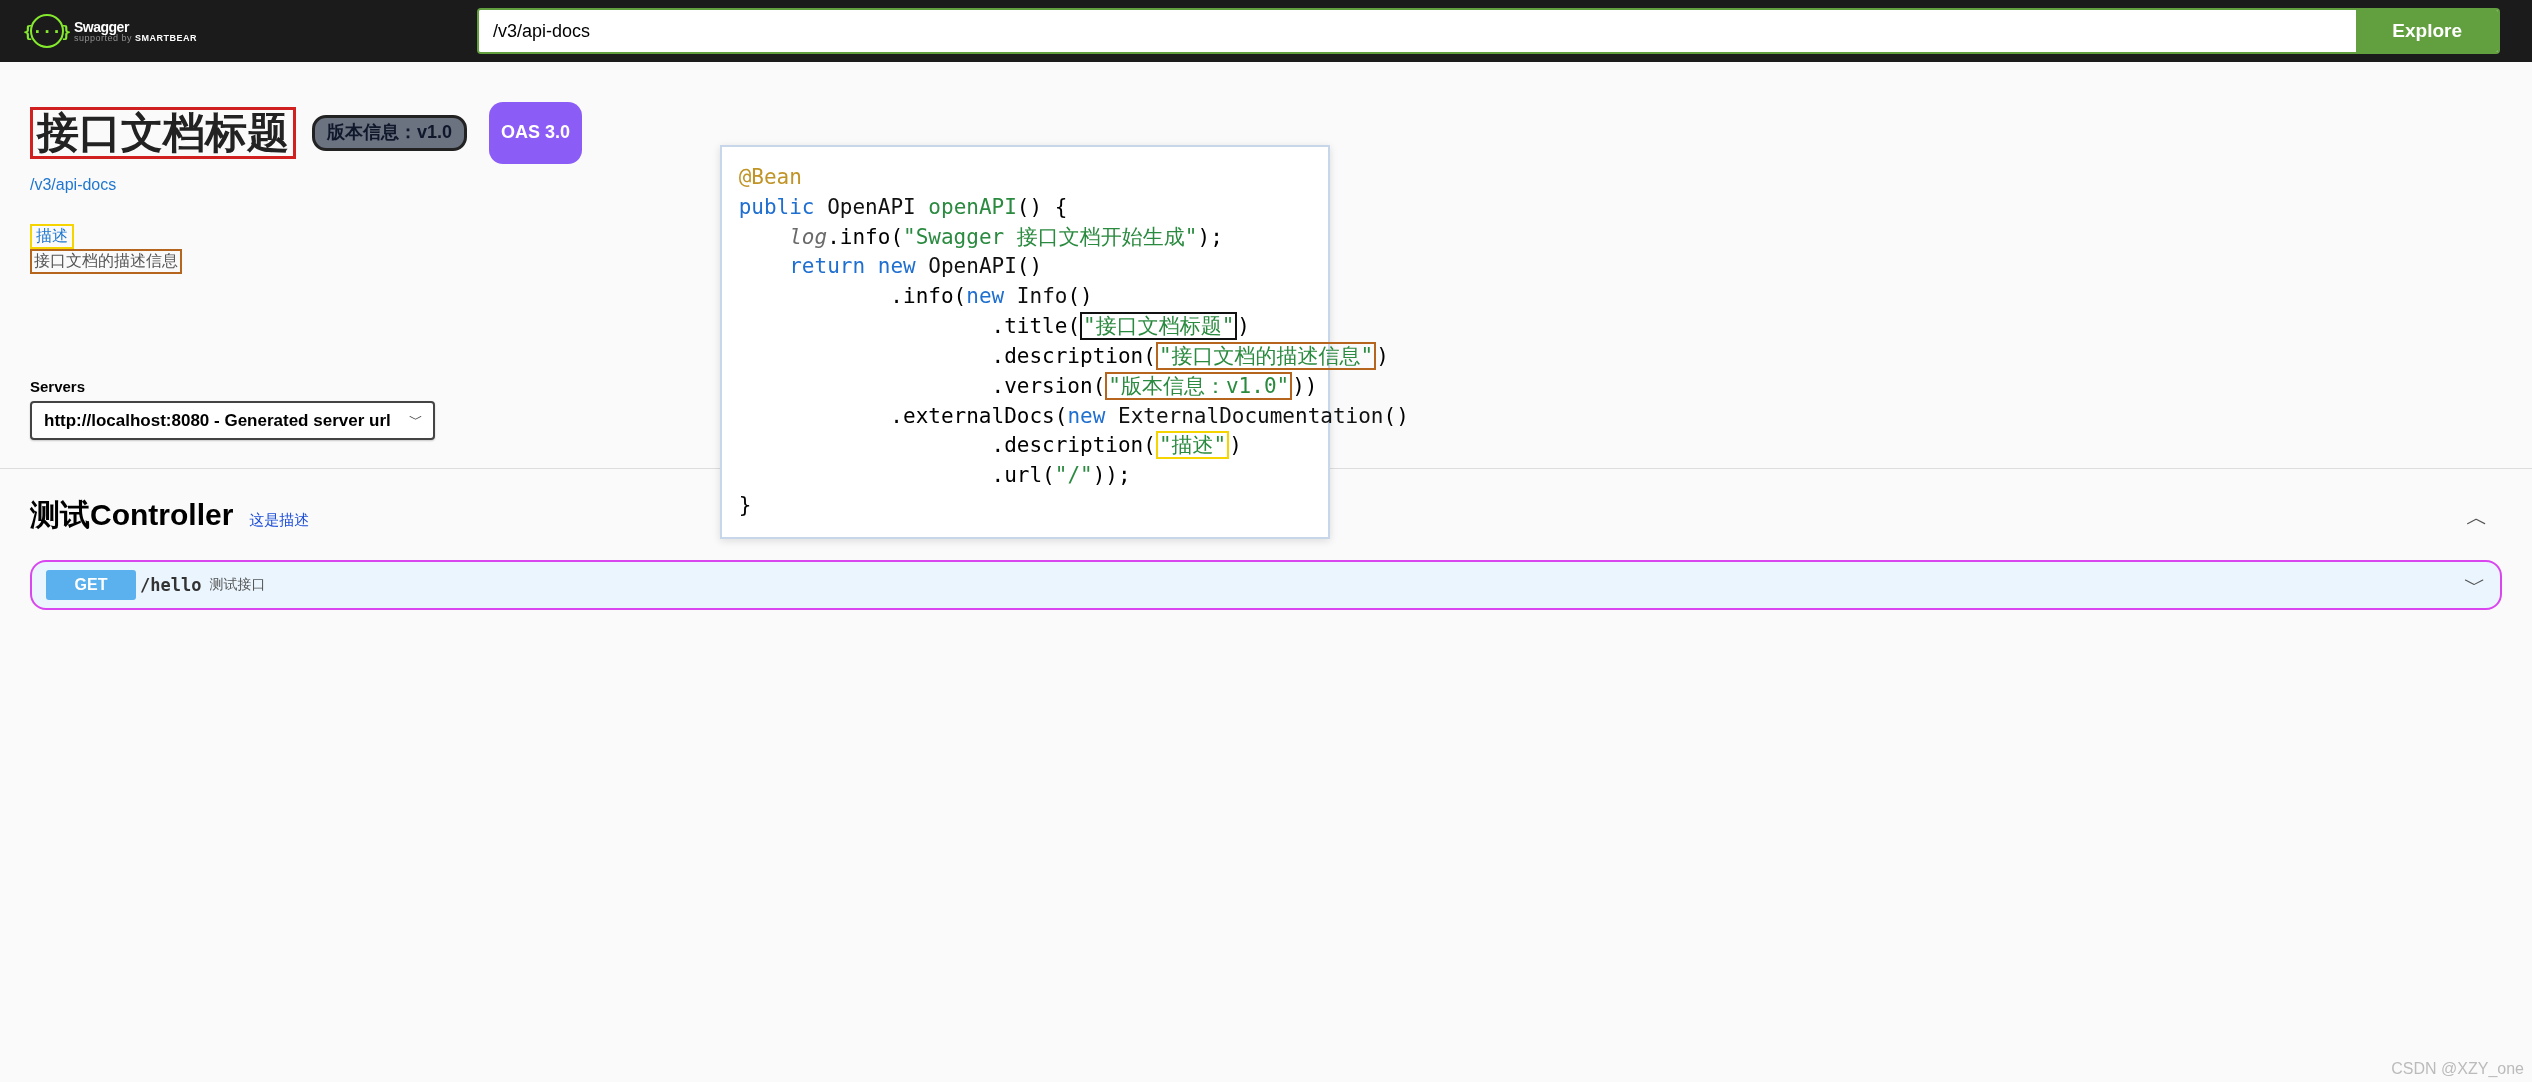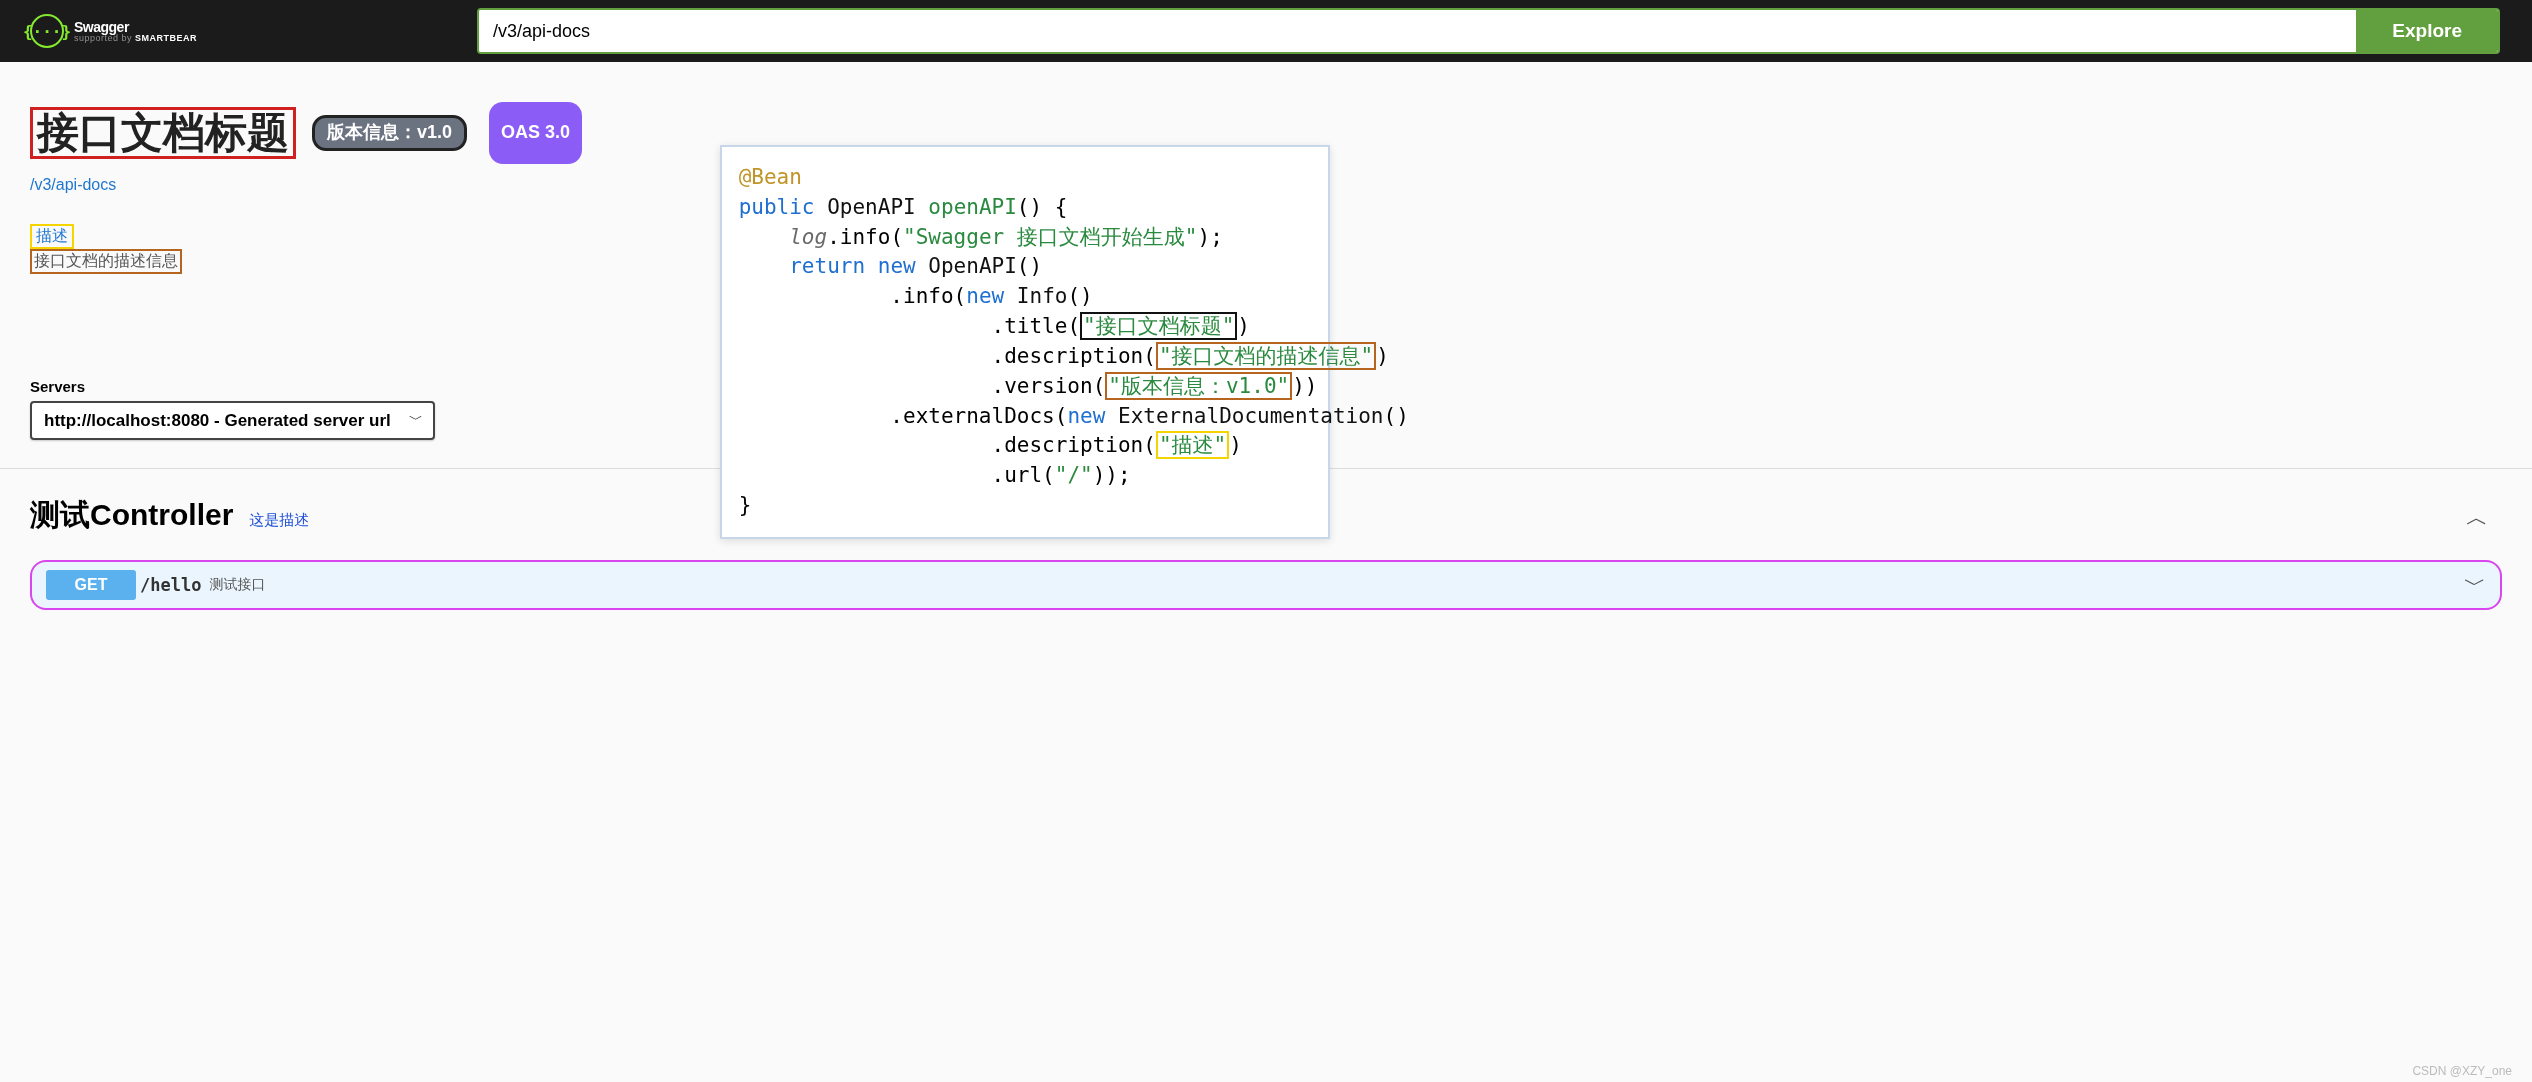--- a/index.html
+++ b/index.html
@@ -52,21 +52,21 @@
     position: relative;
   }
   .title-row {
     display: flex; align-items: center; gap: 16px; margin-bottom: 12px;
   }
   .doc-title {
     font-size: 42px; font-weight: 800; color: #222;
     border: 3px solid #d02020; padding: 0 4px; line-height: 1.1;
   }
   .version-badge {
-    background: #6b7280; color: #ffffff; font-size: 18px; font-weight: 600;
+    background: #6b7280; color: #0f172a; font-size: 18px; font-weight: 600;
     border-radius: 14px; padding: 4px 12px; border: 3px solid #222;
     display: inline-block; line-height: 1.2;
   }
   .oas-badge {
     background: #8b5cf6; color: #fff; font-size: 18px; font-weight: 700;
     border-radius: 14px; padding: 20px 12px; line-height: 1.2;
     margin-left: 6px;
   }
   .docs-link {
     color: #1f77d0; font-size: 16px; text-decoration: none;
@@ -137,22 +137,22 @@
   .tok-cls { color: #111; }
   .tok-fn  { color: #2a8a3f; }
   .tok-var { color: #6a6a6a; font-style: italic; }
   .tok-str { color: #2a8a3f; }
   .hl-black  { border: 2px solid #111; padding: 0 1px; }
   .hl-brown  { border: 2px solid #b5651d; padding: 0 1px; }
   .hl-brown2 { border: 2px solid #b5651d; padding: 0 1px; }
   .hl-yellow { border: 2px solid #f5d400; padding: 0 1px; }
   
   .watermark {
-    position: absolute; right: 20px; bottom: 4px;
-    color: #bbb; font-size: 12px; margin-left: 46px;
+    position: absolute; right: 8px; bottom: 4px;
+    color: #bbb; font-size: 16px; margin-left: 46px;
   }
 </style>
 </head>
 <body>
 
 <div class="topbar">
   <div class="brand">
     <div class="brand-icon">{···}</div>
     <div class="brand-text">
       <span class="brand-name">Swagger</span>

